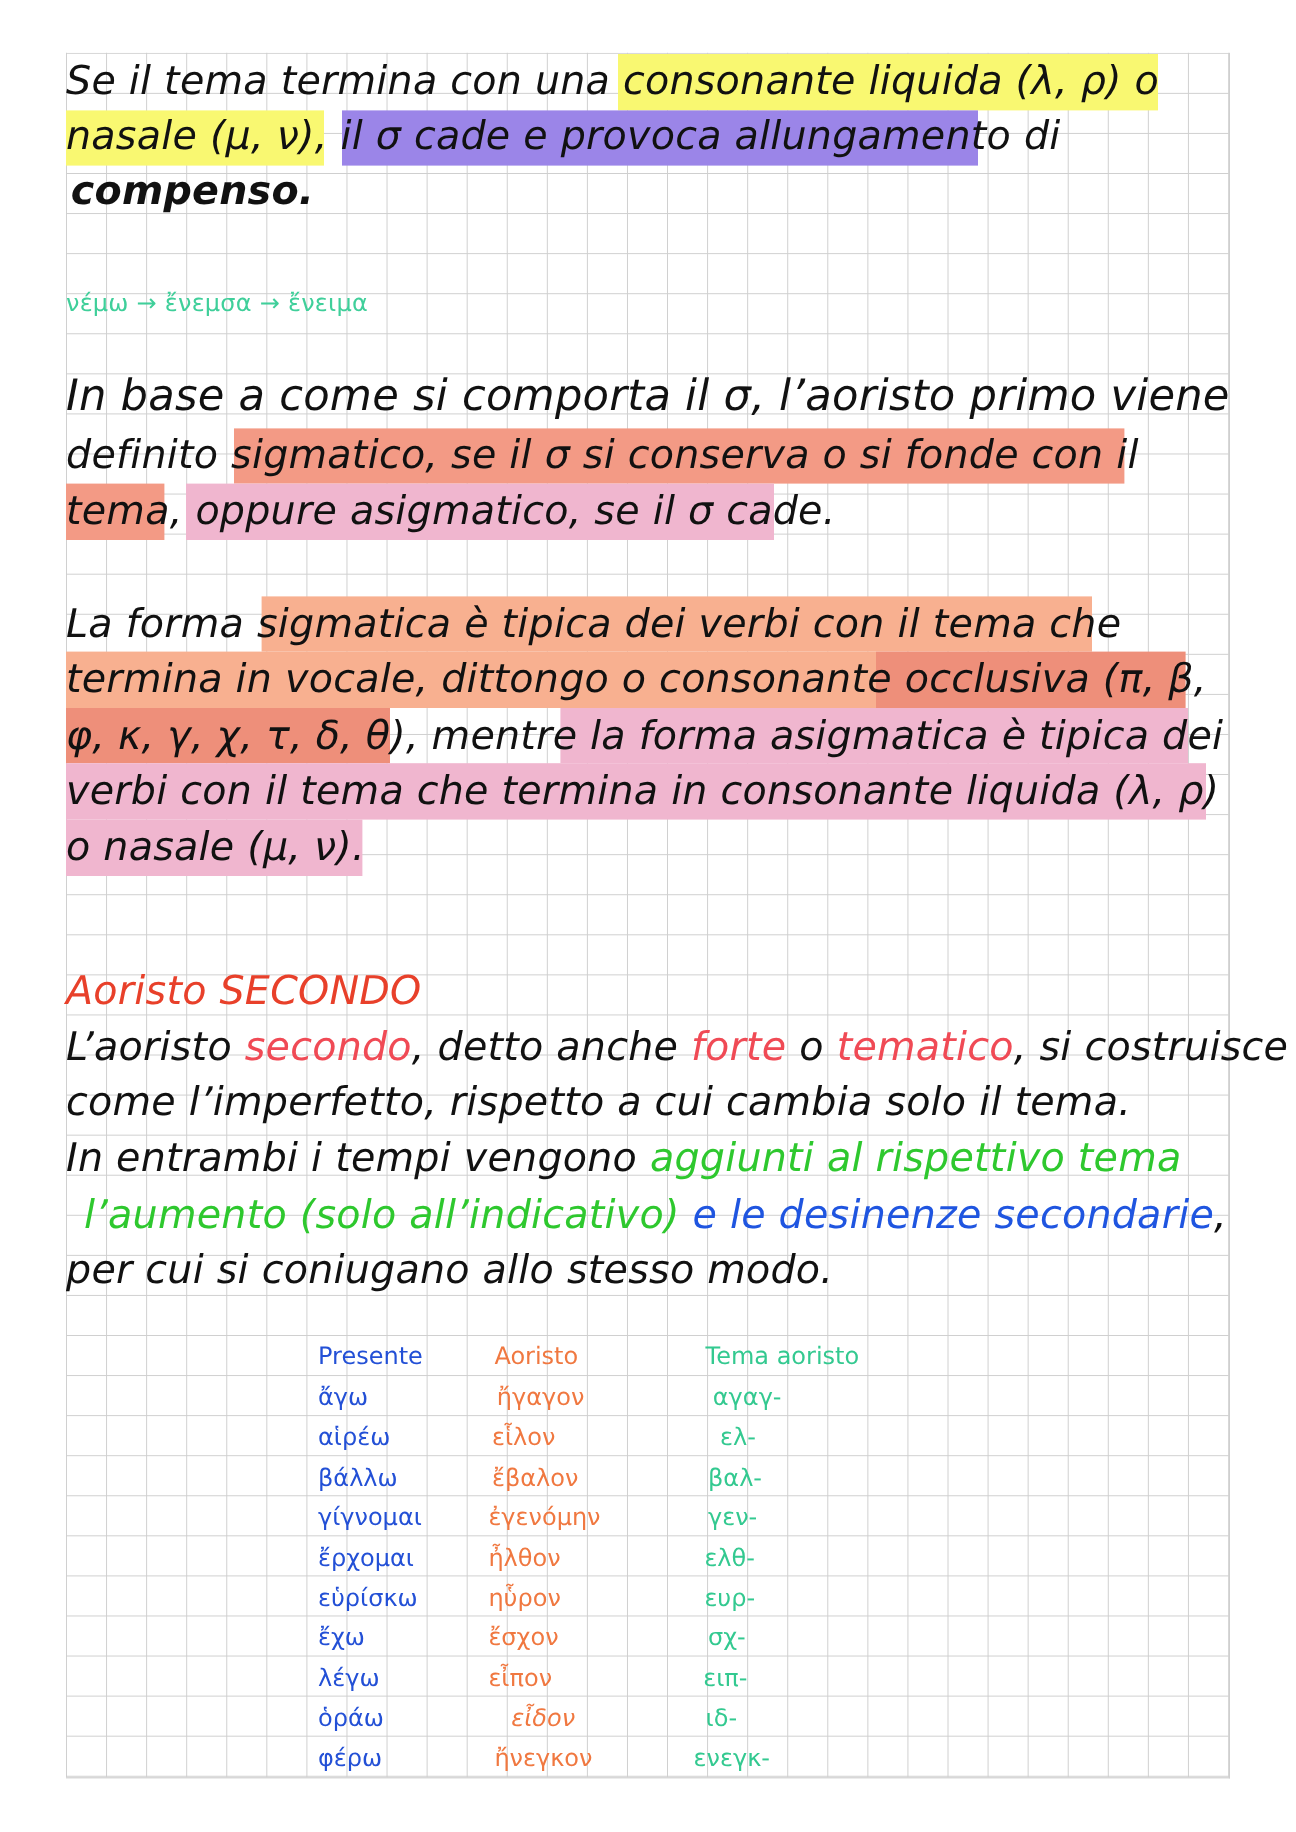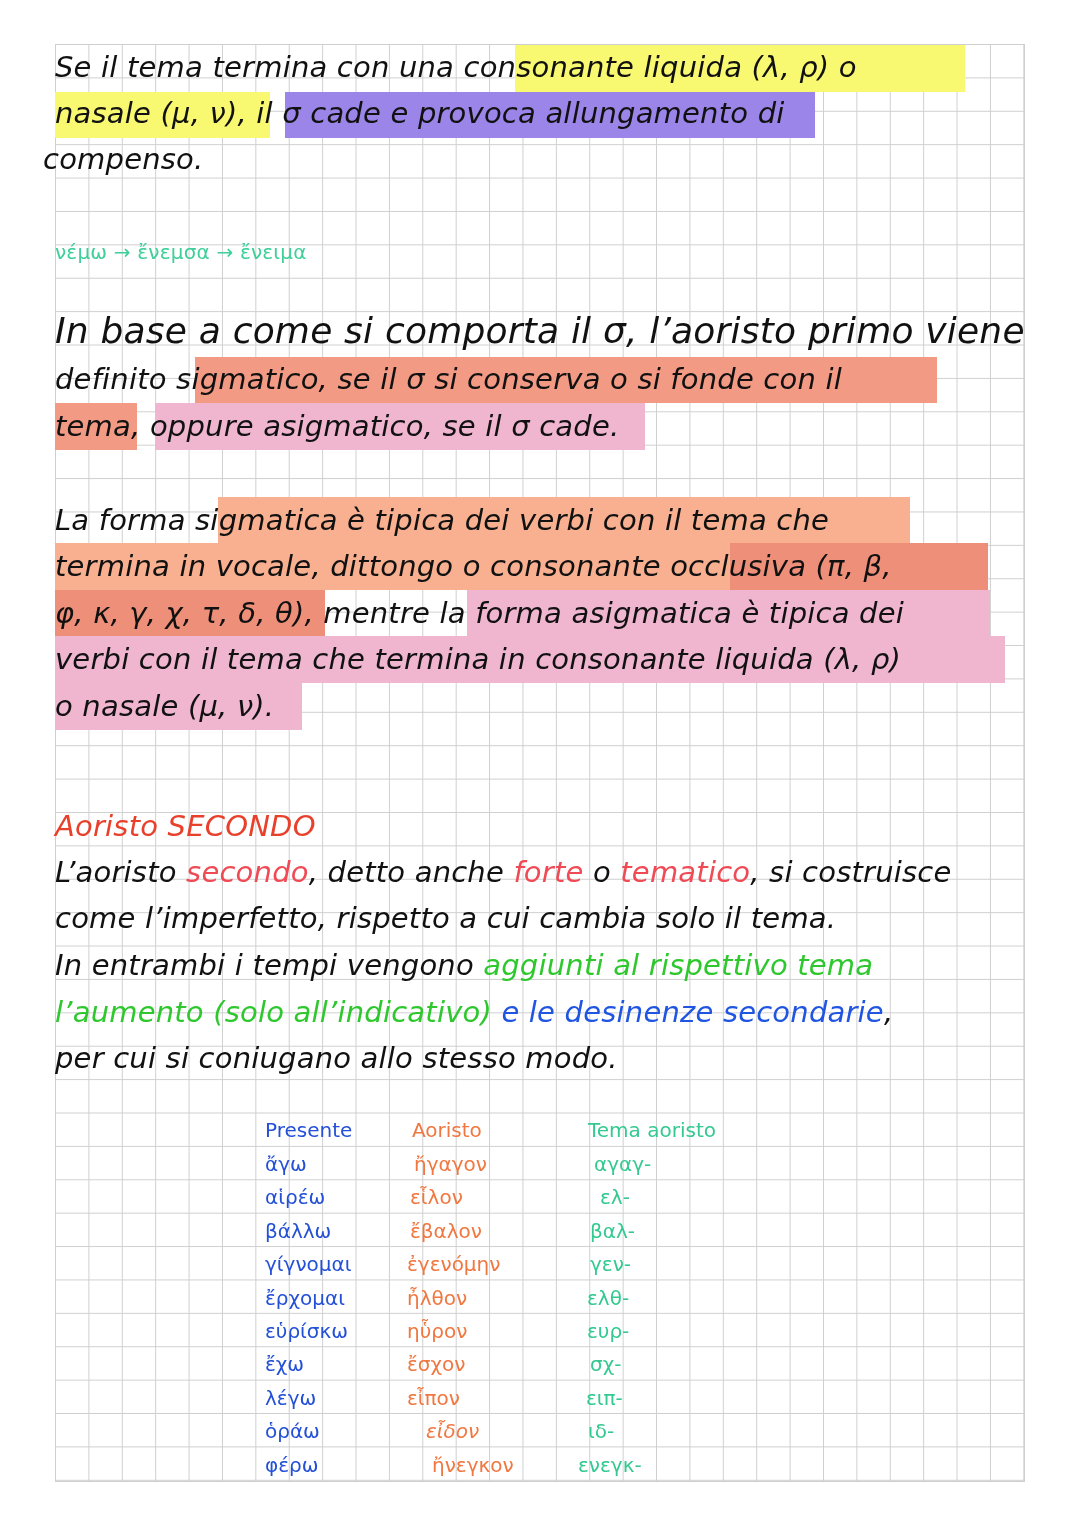--- a/index.html
+++ b/index.html
@@ -11,21 +11,21 @@
     position: absolute; left: 55px; top: 44px; width: 969px; height: 1437px;
     background-color: #fff;
     background-image:
       linear-gradient(to right, #cfcfcf 1px, transparent 1px),
       linear-gradient(to bottom, #cfcfcf 1px, transparent 1px);
     background-size: 33.4px 33.4px;
     border-right: 1px solid #cfcfcf; border-bottom: 1px solid #cfcfcf;
   }
   .hl { position: absolute; }
   .line {
-    position: absolute; white-space: nowrap; font-size: 29px; line-height: 46px;
+    position: absolute; white-space: nowrap; font-size: 33px; line-height: 46px;
     font-style: italic; letter-spacing: 0.2px;
   }
   .big { font-size: 36px; }
   .hl-yellow { background: #f9f871; }
   .hl-purple { background: #9b85e8; }
   .hl-salmon { background: #f39a85; }
   .hl-orange { background: #f8b090; }
   .hl-dark { background: #ee8f7a; }
   .hl-pink { background: #f0b6cf; }
   .green-greek { color: #3fcf9a; font-style: normal; font-size: 20px; }
@@ -58,21 +58,21 @@
 <div class="hl hl-pink" style="left:467px;top:590px;width:523px;height:46px;"></div>
 <div class="hl hl-pink" style="left:55px;top:636px;width:950px;height:47px;"></div>
 <div class="hl hl-pink" style="left:55px;top:683px;width:247px;height:47px;"></div>
 
 <div class="line" style="left:55px;top:44px;">
   <span>Se il tema termina con una </span><span>consonante liquida (λ, ρ) o</span>
 </div>
 <div class="line" style="left:55px;top:90px;">
   <span>nasale (μ, ν)</span><span>, </span><span>il σ cade e provoca allungamento</span><span> di</span>
 </div>
-<div class="line" style="left:43px;top:136px;">
+<div class="line" style="left:59px;top:136px;font-weight:bold;">
   <span>compenso.</span>
 </div>
 
 <div class="line green-greek" style="left:55px;top:229px;">
   <span>νέμω → ἔνεμσα → ἔνειμα</span>
 </div>
 
 <div class="line big" style="left:55px;top:308px;">
   <span>In base a come si comporta il σ, l’aoristo primo viene</span>
 </div>
@@ -104,21 +104,21 @@
 </div>
 <div class="line" style="left:55px;top:849px;">
   <span>L’aoristo </span><span class="pinkred">secondo</span><span>, detto anche </span><span class="pinkred">forte</span><span> o </span><span class="pinkred">tematico</span><span>, si costruisce</span>
 </div>
 <div class="line" style="left:55px;top:895px;">
   <span>come l’imperfetto, rispetto a cui cambia solo il tema.</span>
 </div>
 <div class="line" style="left:55px;top:942px;">
   <span>In entrambi i tempi vengono </span><span class="lgreen">aggiunti al rispettivo tema</span>
 </div>
-<div class="line" style="left:55px;top:989px;">
+<div class="line" style="left:70px;top:989px;">
   <span class="lgreen">l’aumento (solo all’indicativo)</span><span class="blue"> e le desinenze secondarie</span><span>,</span>
 </div>
 <div class="line" style="left:55px;top:1035px;">
   <span>per cui si coniugano allo stesso modo.</span>
 </div>
 
 <div>
   <div class="tcell c-pres" style="left:265px;top:1114px;">Presente</div>
   <div class="tcell c-aor" style="left:412px;top:1114px;">Aoristo</div>
   <div class="tcell c-tema" style="left:588px;top:1114px;">Tema aoristo</div>
@@ -144,16 +144,16 @@
       <div class="tcell c-pres" style="left: 265px; top: 1348.4px;">ἔχω</div>
       <div class="tcell c-aor" style="left: 407px; top: 1348.4px;">ἔσχον</div>
       <div class="tcell c-tema" style="left: 590px; top: 1348.4px;">σχ-</div>
       <div class="tcell c-pres" style="left: 265px; top: 1381.8px;">λέγω</div>
       <div class="tcell c-aor" style="left: 407px; top: 1381.8px;">εἶπον</div>
       <div class="tcell c-tema" style="left: 586px; top: 1381.8px;">ειπ-</div>
       <div class="tcell c-pres" style="left: 265px; top: 1415.2px;">ὁράω</div>
       <div class="tcell c-aor" style="left: 426px; top: 1415.2px; font-style: italic;">εἶδον</div>
       <div class="tcell c-tema" style="left: 588px; top: 1415.2px;">ιδ-</div>
       <div class="tcell c-pres" style="left: 265px; top: 1448.6px;">φέρω</div>
-      <div class="tcell c-aor" style="left: 412px; top: 1448.6px; margin-left: 20px;">ἤνεγκον</div>
+      <div class="tcell c-aor" style="left: 412px; top: 1448.6px;">ἤνεγκον</div>
       <div class="tcell c-tema" style="left: 578px; top: 1448.6px;">ενεγκ-</div>
     </div>
 </div>
 
 </body></html>

